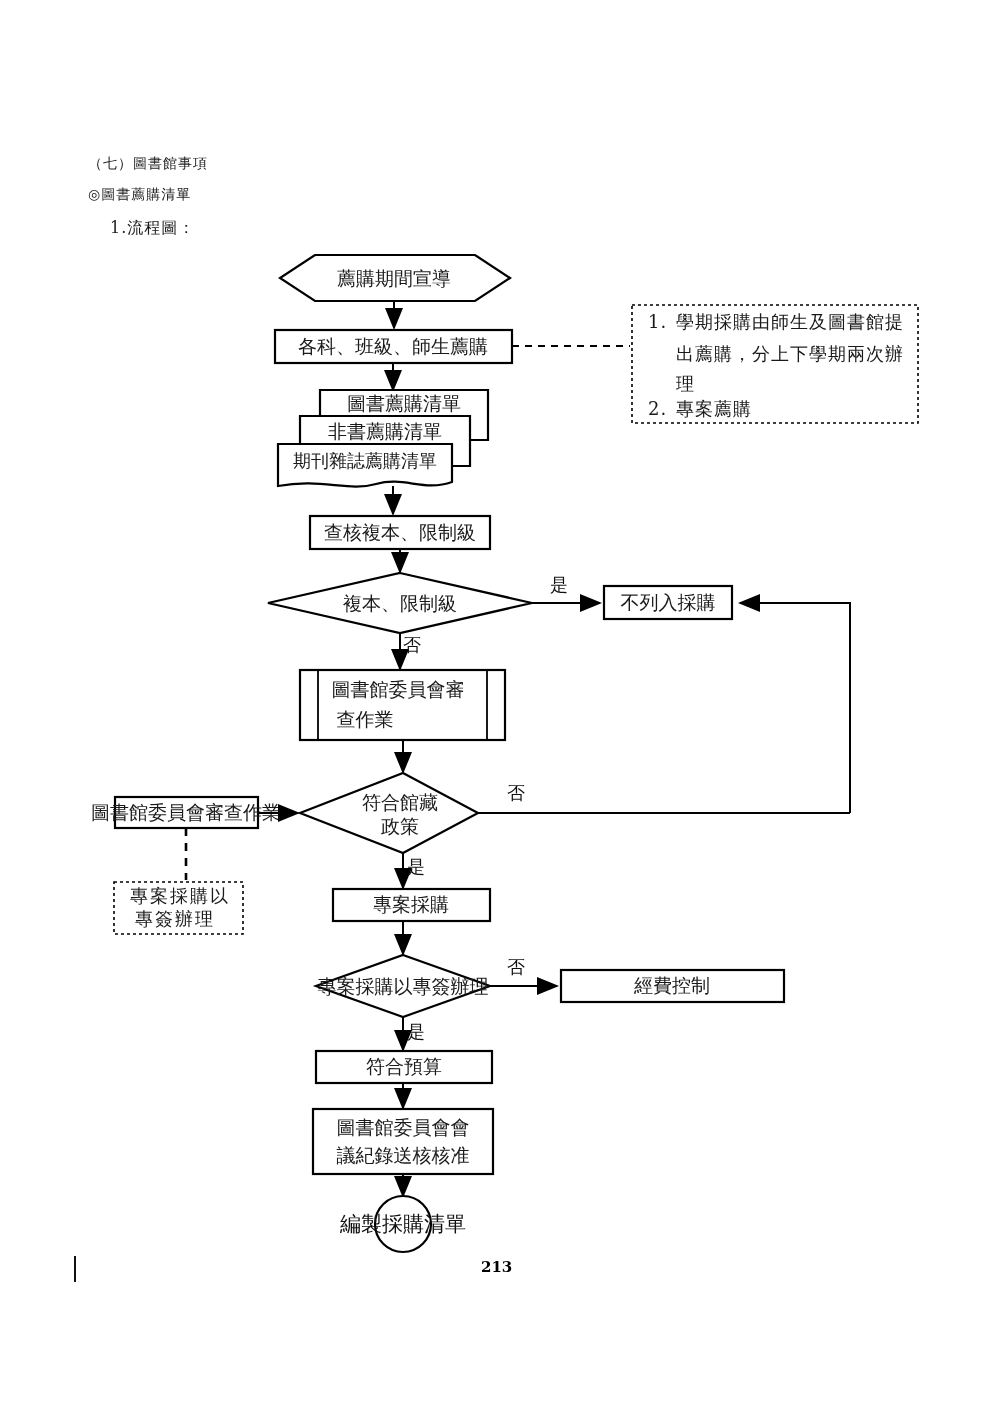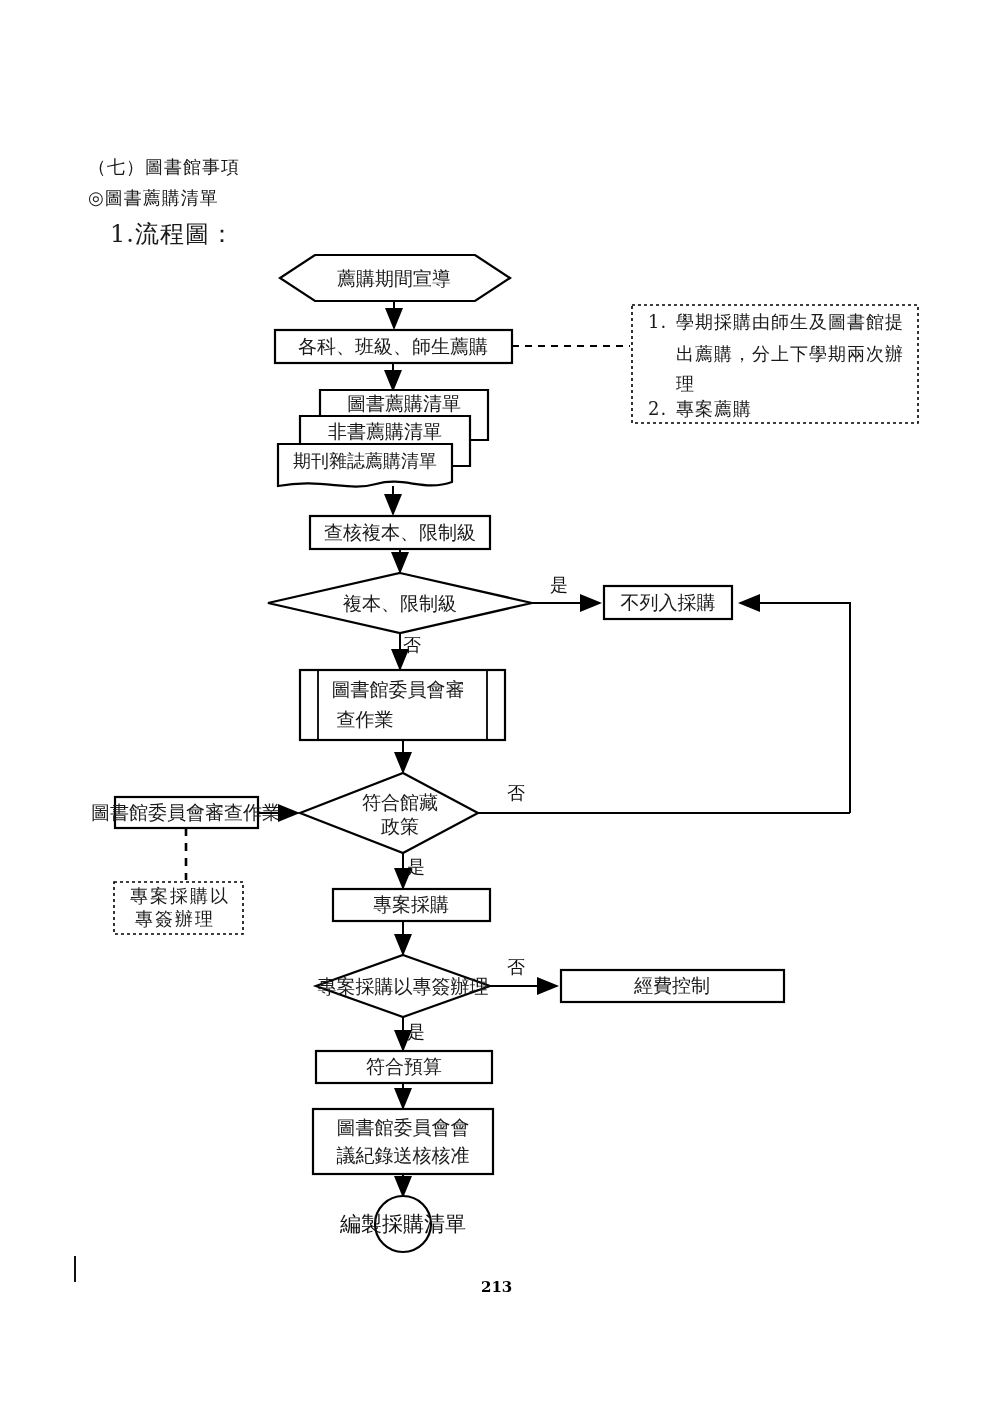--- a/index.html
+++ b/index.html
@@ -2,27 +2,27 @@
 <html><head>
 <meta charset="utf-8">
 <style>
   html,body{margin:0;padding:0;background:#ffffff;}
   body{
     width:1000px;height:1415px;position:relative;overflow:hidden;
     font-family:"DejaVu Sans","Liberation Sans",sans-serif;
     color:#000;
   }
   #sheet{position:absolute;inset:0;}
-  .hdr{position:absolute;white-space:nowrap;font-size:18px;letter-spacing:1px;
+  .hdr{position:absolute;white-space:nowrap;font-size:14px;letter-spacing:1px;
        font-family:"DejaVu Serif","Liberation Serif",serif;color:#1a1a1a;}
   #hdr1{left:88px;top:155px;}
   #hdr2{left:88px;top:186px;}
-  #hdr3{left:110px;top:218px;font-size:24px;}
+  #hdr3{left:110px;top:218px;font-size:16px;}
   #pagenum{position:absolute;left:481px;top:1258px;font-size:15px;font-weight:bold;
-           font-family:"DejaVu Serif","Liberation Serif",serif;margin-top:20px;}
+           font-family:"DejaVu Serif","Liberation Serif",serif;}
   #edgemark{position:absolute;left:74px;top:1256px;width:2px;height:26px;background:#111;}
   svg{position:absolute;left:0;top:0;width:1000px;height:1415px;}
   .shape{fill:#fff;stroke:#000;stroke-width:2.2;}
   .dashbox{fill:#fff;stroke:#000;stroke-width:1.6;stroke-dasharray:3 3;}
   .ln{stroke:#000;stroke-width:2;fill:none;}
   .ln-thin{stroke:#000;stroke-width:1.8;fill:none;}
   .dash{stroke:#000;stroke-width:2;fill:none;stroke-dasharray:7 6;}
   .dashv{stroke:#000;stroke-width:2.6;fill:none;stroke-dasharray:8 7;}
   .nodetext{font-family:"DejaVu Sans","Liberation Sans",sans-serif;font-size:19px;
             text-anchor:middle;dominant-baseline:middle;fill:#1a1a1a;}

